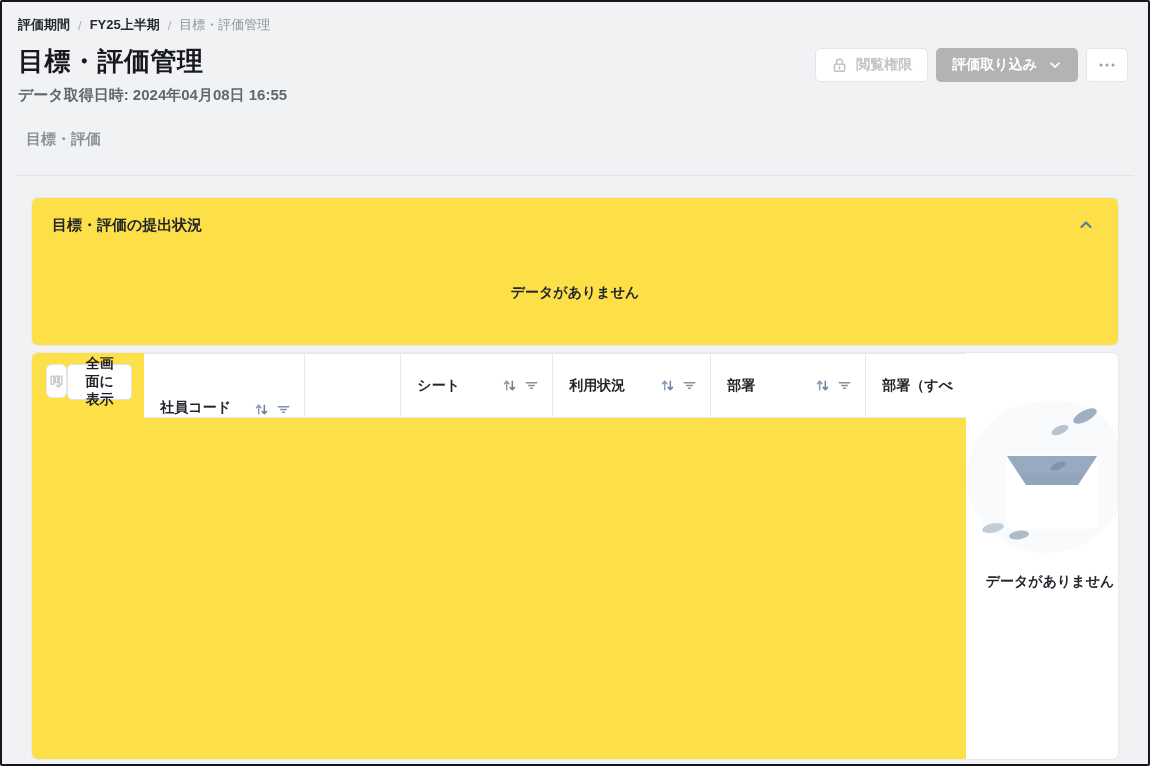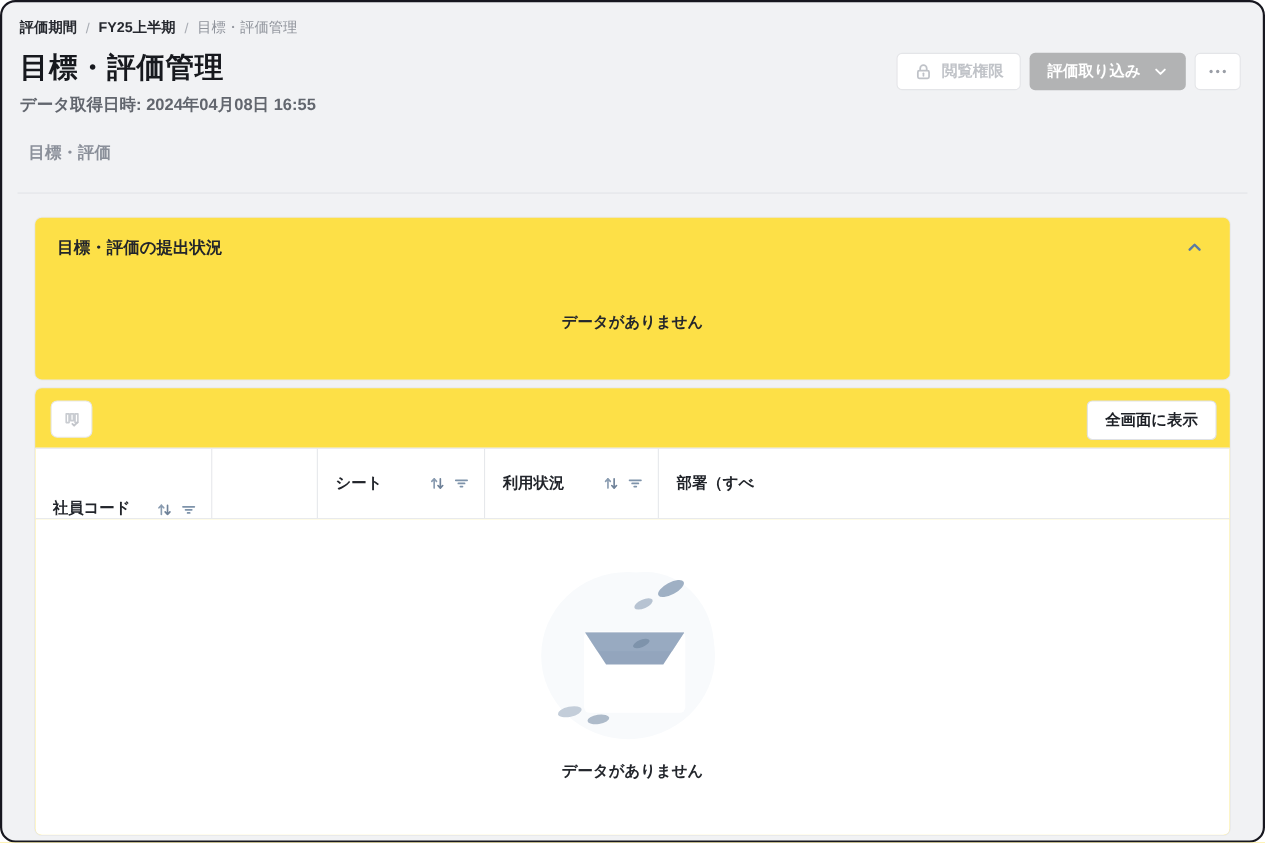--- a/index.html
+++ b/index.html
@@ -4,21 +4,21 @@
 <style>
   * { margin: 0; padding: 0; box-sizing: border-box; }
   html, body { width: 1150px; height: 766px; }
   body {
     font-family: "Liberation Sans", "DejaVu Sans", sans-serif;
     background: #ffffff;
   }
   .frame {
     width: 1150px; height: 766px;
     border: 2px solid #17171f;
-    border-radius: 14px;
+    border-radius: 2px;
     background: #f1f2f4;
     overflow: hidden;
     position: relative;
   }
 
   
   .breadcrumb {
     padding: 14px 16px 0 16px;
     font-size: 13px;
     display: flex; align-items: center; gap: 8px;
@@ -69,21 +69,21 @@
   }
   .card-submission { margin-top: 22px; height: 147px; position: relative; padding: 17px 20px; }
   .card-head { display: flex; justify-content: space-between; align-items: center; }
   .card-title { font-size: 15px; font-weight: 700; color: #22252b; }
   .collapse-btn { background: transparent; border: none; cursor: pointer; padding: 2px 4px; display: flex; }
   .empty-text-center {
     position: absolute; left: 0; right: 0; top: 86px;
     text-align: center; font-size: 14px; font-weight: 700; color: #23262c;
   }
 
-  .card-table { margin-top: 8px; height: 406px; display: flex; flex-direction: column; overflow: hidden; }
+  .card-table { margin-top: 8px; height: 406px; display: flex; overflow: hidden; }
   .table-toolbar {
     height: 54px; padding: 11px 12px 0 14px;
     display: flex; justify-content: space-between; align-items: flex-start;
   }
   .btn-columns {
     width: 38px; height: 34px; border-radius: 6px;
     background: #ffffff; border: 1px solid #e7e8eb;
   }
   .btn-fullscreen {
     height: 36px; padding: 0 16px; border-radius: 5px;
@@ -246,20 +246,36 @@
                 <path d="M11 3.5 V12.5 M11 12.5 L8.7 10 M11 12.5 L13.3 10" fill="none" stroke="#6f8299" stroke-width="1.6" stroke-linecap="round" stroke-linejoin="round"></path>
               </svg>
             </button>
           <button class="icon-btn">
               <svg width="15" height="15" viewBox="0 0 16 16">
                 <path d="M2.5 5 h11 M5 8 h6 M7 11 h2" fill="none" stroke="#7e93aa" stroke-width="1.7" stroke-linecap="round"></path>
               </svg>
             </button>
         </span>
       </div>
+      <div class="th w-c6">
+        <span class="th-label">部署</span>
+        <span class="th-icons">
+          <button class="icon-btn">
+              <svg width="15" height="15" viewBox="0 0 16 16">
+                <path d="M5 12.5 V3.5 M5 3.5 L2.7 6 M5 3.5 L7.3 6" fill="none" stroke="#8a9cb1" stroke-width="1.6" stroke-linecap="round" stroke-linejoin="round"></path>
+                <path d="M11 3.5 V12.5 M11 12.5 L8.7 10 M11 12.5 L13.3 10" fill="none" stroke="#6f8299" stroke-width="1.6" stroke-linecap="round" stroke-linejoin="round"></path>
+              </svg>
+            </button>
+          <button class="icon-btn">
+              <svg width="15" height="15" viewBox="0 0 16 16">
+                <path d="M2.5 5 h11 M5 8 h6 M7 11 h2" fill="none" stroke="#7e93aa" stroke-width="1.7" stroke-linecap="round"></path>
+              </svg>
+            </button>
+        </span>
+      </div>
       <div class="th">
         <span class="th-label">部署（すべ</span>
       </div>
     </div>
 
     <div class="tbody-empty">
       <span style="display:flex;">
         <svg width="168" height="168" viewBox="0 0 168 168">
           <ellipse cx="80" cy="88" rx="79" ry="76" fill="#f8fafc"></ellipse>
           <ellipse cx="96" cy="80" rx="62" ry="68" fill="#f8fafc"></ellipse>

